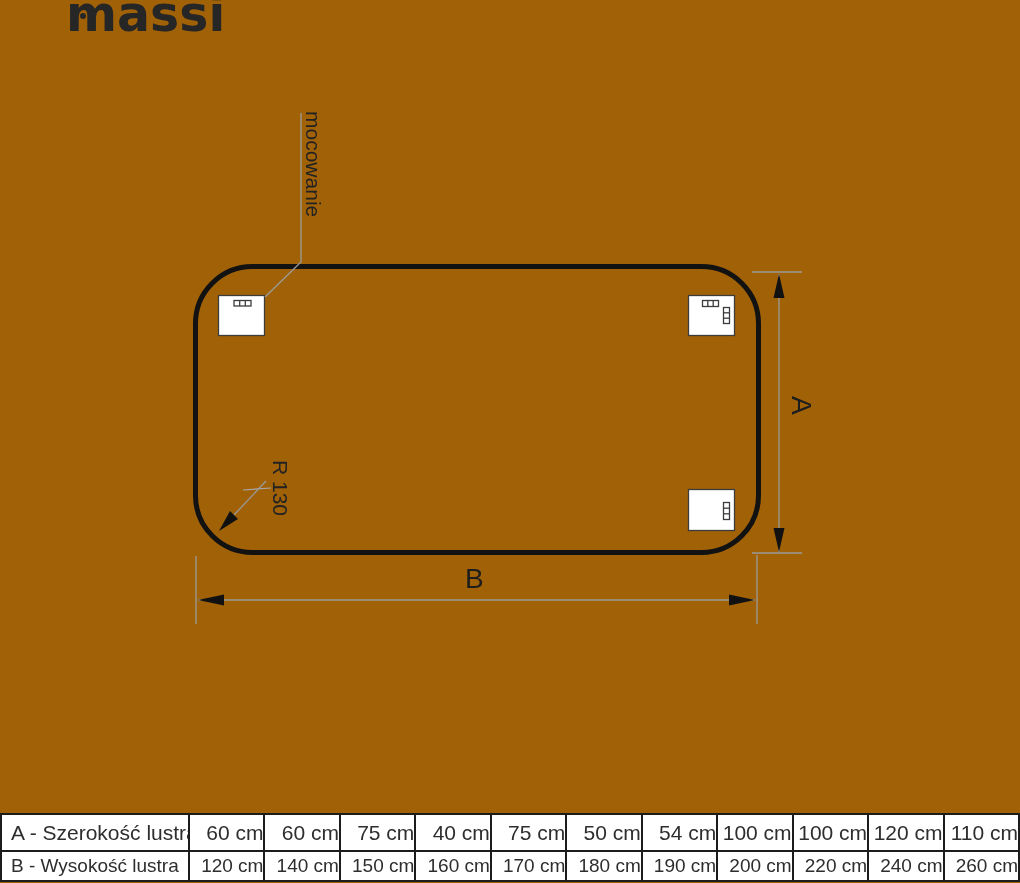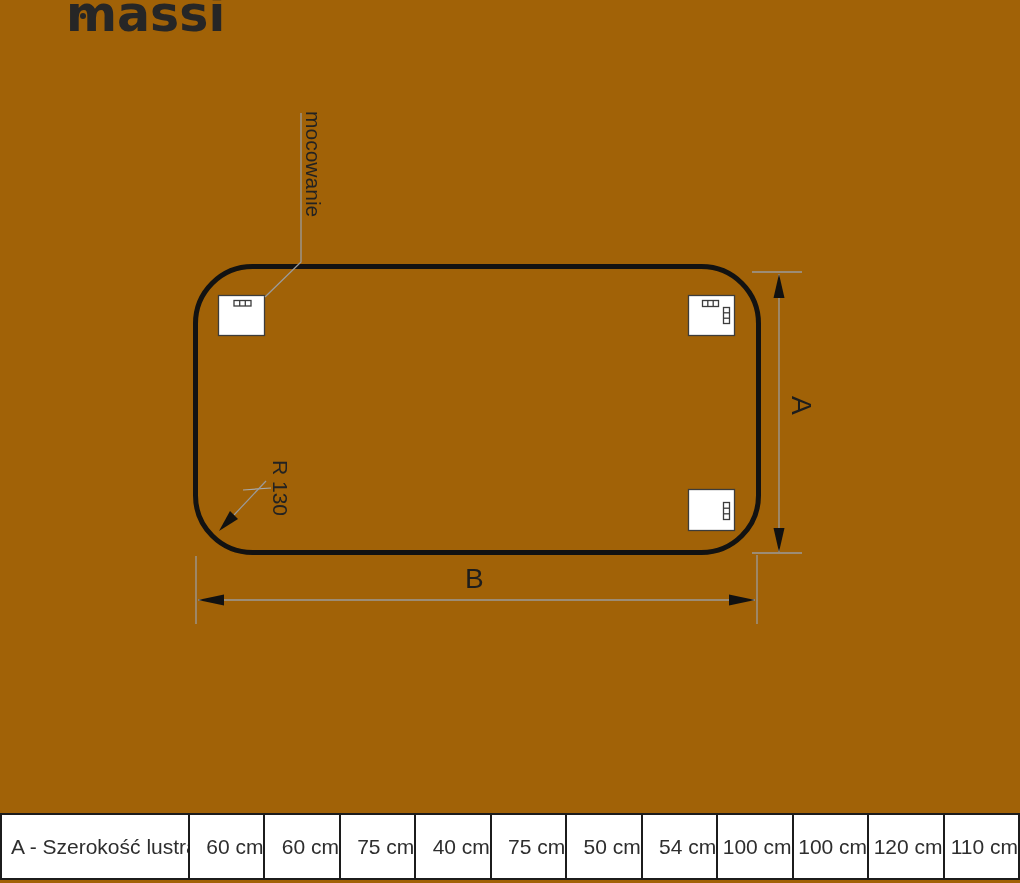--- a/index.html
+++ b/index.html
@@ -129,17 +129,31 @@
           <td>75 cm</td>
           <td>40 cm</td>
           <td>75 cm</td>
           <td>50 cm</td>
           <td>54 cm</td>
           <td>100 cm</td>
           <td>100 cm</td>
           <td>120 cm</td>
           <td>110 cm</td>
         </tr>
+        <tr class="row-b">
+          <td class="row-label">B - Wysokość lustra</td>
+          <td>120 cm</td>
+          <td>140 cm</td>
+          <td>150 cm</td>
+          <td>160 cm</td>
+          <td>170 cm</td>
+          <td>180 cm</td>
+          <td>190 cm</td>
+          <td>200 cm</td>
+          <td>220 cm</td>
+          <td>240 cm</td>
+          <td>260 cm</td>
+        </tr>
       </tbody>
     </table>
   </div>
 
 </div>
 
 </body></html>

